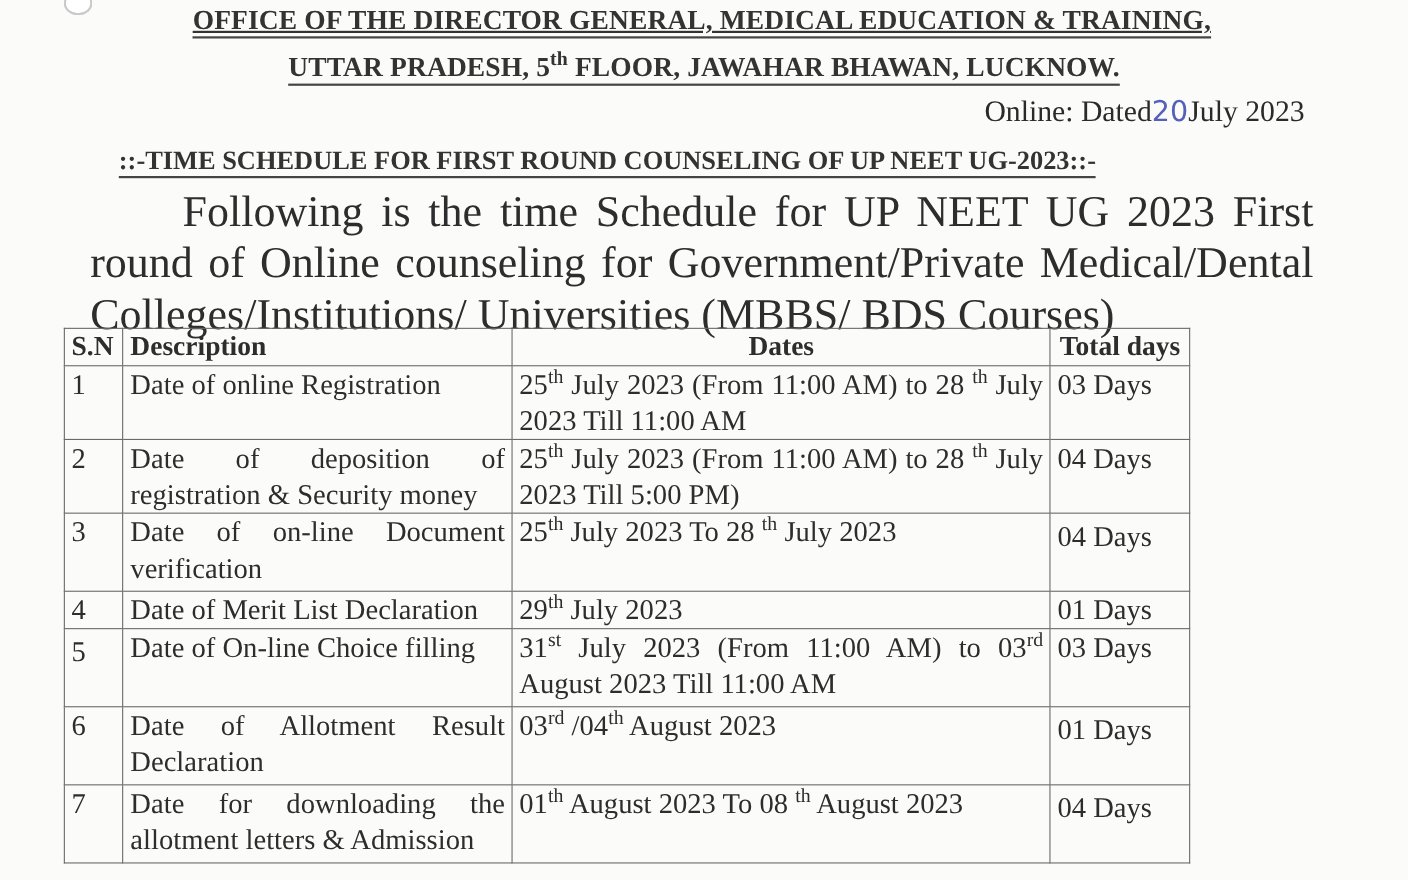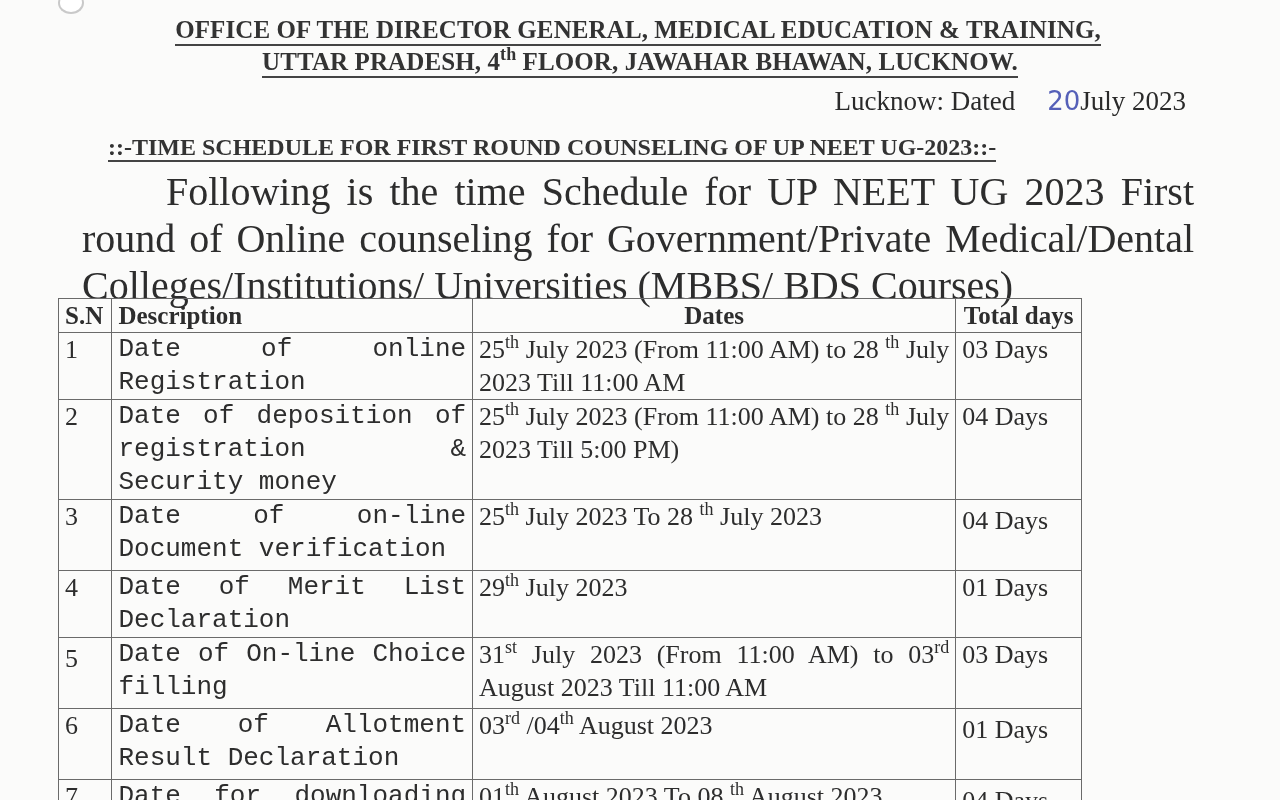--- a/index.html
+++ b/index.html
@@ -14,33 +14,33 @@
     position: absolute; left: 58px; top: -8px;
     width: 22px; height: 20px; border-radius: 50%;
     border: 2px solid #c9c9c9; border-top: none; background: #fff;
   }
   .hdr {
     position: absolute; left: 0; width: 1280px; text-align: center;
     font-weight: bold; font-size: 25px; letter-spacing: 0.1px;
     color: #333;
   }
   .hdr span { border-bottom: 2px solid #444; padding-bottom: 1px; }
-  #hdr1 { top: 16px; left: 108px; width: 1060px; }
+  #hdr1 { top: 5px; left: 108px; width: 1060px; text-decoration: underline; }
   #hdr2 { top: 48px; left: 140px; width: 1000px; }
   .ref-line {
     position: absolute; top: 86px; left: 82px; width: 1104px;
     font-size: 27px; height: 40px;
   }
   .ref-left { position: absolute; left: 0; top: 8px; }
   .ref-right { position: absolute; right: 0; top: 0; }
   .hand {
     font-family: "DejaVu Sans", sans-serif; color: #5560b8;
     font-size: 28px; font-weight: normal; letter-spacing: 4px;
   }
-  .hand-small { font-size: 26px; letter-spacing: 0; padding-left: 32px; }
+  .hand-small { font-size: 26px; letter-spacing: 0; }
   .sched-title {
     position: absolute; top: 134px; left: 108px; width: 1060px; text-align: left;
     font-weight: bold; font-size: 24px; color: #333;
   }
   .sched-title span { border-bottom: 2px solid #444; padding-bottom: 0px; }
   .intro {
     position: absolute; top: 168px; left: 82px; width: 1112px;
     font-size: 40px; line-height: 47px; text-align: justify;
     text-indent: 84px; color: #2d2d2d;
   }
@@ -56,41 +56,41 @@
   table.schedule th { font-weight: bold; font-size: 25px; }
   .col-sn { width: 54px; }
   .col-desc { width: 400px; }
   .col-dates { width: 580px; }
   .col-total { width: 140px; }
   th.th-sn, th.th-desc { text-align: left; vertical-align: bottom; }
   th.th-dates { text-align: center; vertical-align: bottom; }
   th.th-total { vertical-align: top; }
   td.sn { padding-left: 10px; padding-top: 10px; }
   td.sn.first { padding-top: 0; }
-  td.desc { text-align: justify; text-align-last: left; padding-left: 30px; padding-right: 8px; font-family: Liberation Mono, monospace; }
+  td.desc { text-align: justify; text-align-last: left; padding-left: 30px; padding-right: 8px; }
   td.dates { padding-left: 8px; text-align: justify; }
   td.total { padding-left: 8px; }
   sup { font-size: 18px; line-height: 0; vertical-align: 10px; }
   .row-tall td { height: 66px; }
 </style>
 </head>
 <body>
 
 <div class="punch-mark"></div>
 
 <div class="hdr" id="hdr1">
   <span>OFFICE OF THE DIRECTOR GENERAL, MEDICAL EDUCATION &amp; TRAINING,</span>
 </div>
 <div class="hdr" id="hdr2">
-  <span><span style="border:none">UTTAR PRADESH, 4</span><sup>th</sup><span style="border:none"> FLOOR, JAWAHAR BHAWAN, LUCKNOW.</span></span>
+  <span><span style="border:none">UTTAR PRADESH, 5</span><sup>th</sup><span style="border:none"> FLOOR, JAWAHAR BHAWAN, LUCKNOW.</span></span>
 </div>
 
 <div class="ref-line">
   <div class="ref-right">
-    <span>Lucknow: Dated</span><span class="hand hand-small">20</span><span>July 2023</span>
+    <span>Online: Dated</span><span class="hand hand-small">20</span><span>July 2023</span>
   </div>
 </div>
 
 <div class="sched-title">
   <span>::-TIME SCHEDULE FOR FIRST ROUND COUNSELING OF UP NEET UG-2023::-</span>
 </div>
 
 <div class="intro">Following is the time Schedule for UP NEET UG 2023 First round of Online counseling for Government/Private Medical/Dental Colleges/Institutions/ Universities (MBBS/ BDS Courses)</div>
 
 <table class="schedule">

